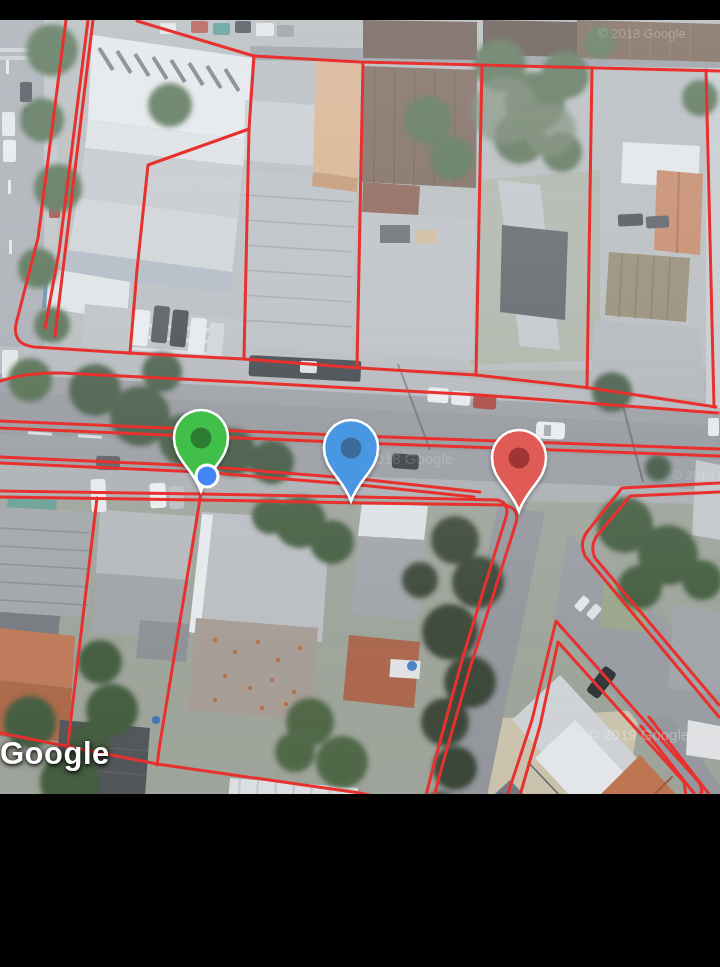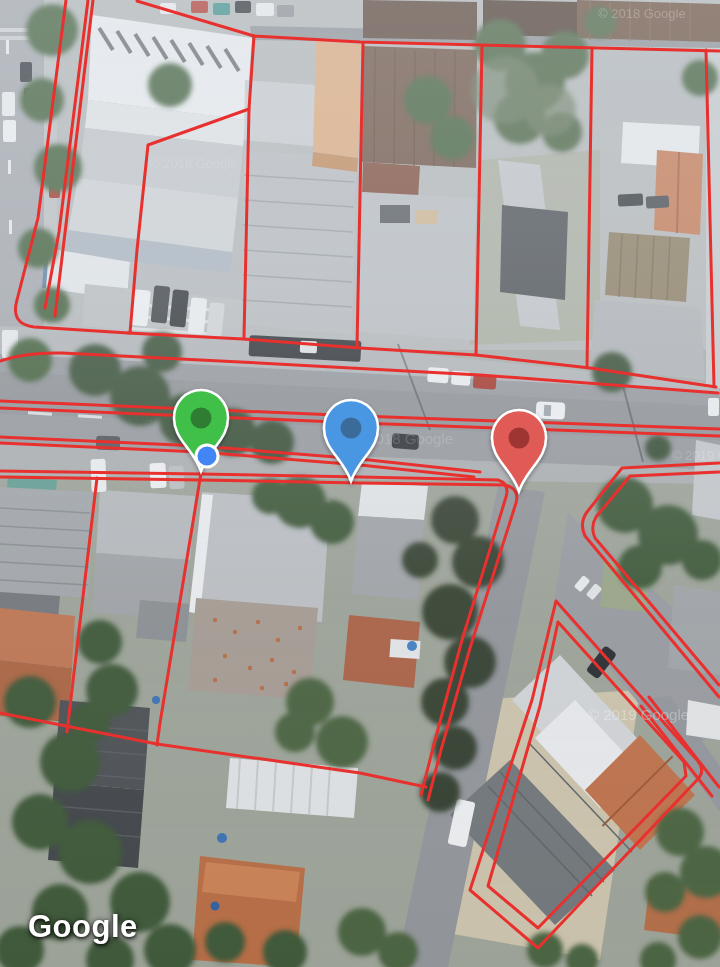--- a/index.html
+++ b/index.html
@@ -1,23 +1,24 @@
 <!DOCTYPE html>
 <html><head>
 <meta charset="utf-8">
 <style>
   html,body{margin:0;padding:0;background:#000;}
   .map-wrap{
-    position:relative;width:720px;height:967px;overflow:hidden;
+    position:relative;width:720px;height:774px;overflow:hidden;
     font-family:"Liberation Sans", sans-serif;
     user-select:none;
+    margin-top:20px;
   }
   .map-wrap svg{display:block;}
   .google-logo{
-    position:absolute;left:28px;bottom:22px;
+    position:absolute;left:0;bottom:22px;
     font-size:31px;font-weight:600;letter-spacing:.5px;color:#fff;
     text-shadow:0 1px 3px rgba(0,0,0,.7),0 0 7px rgba(0,0,0,.45),1px 2px 4px rgba(0,0,0,.5);
   }
 </style>
 </head>
 <body>
 
 <div class="map-wrap">
 <svg width="720" height="967" viewBox="0 0 720 967">
   <defs>

